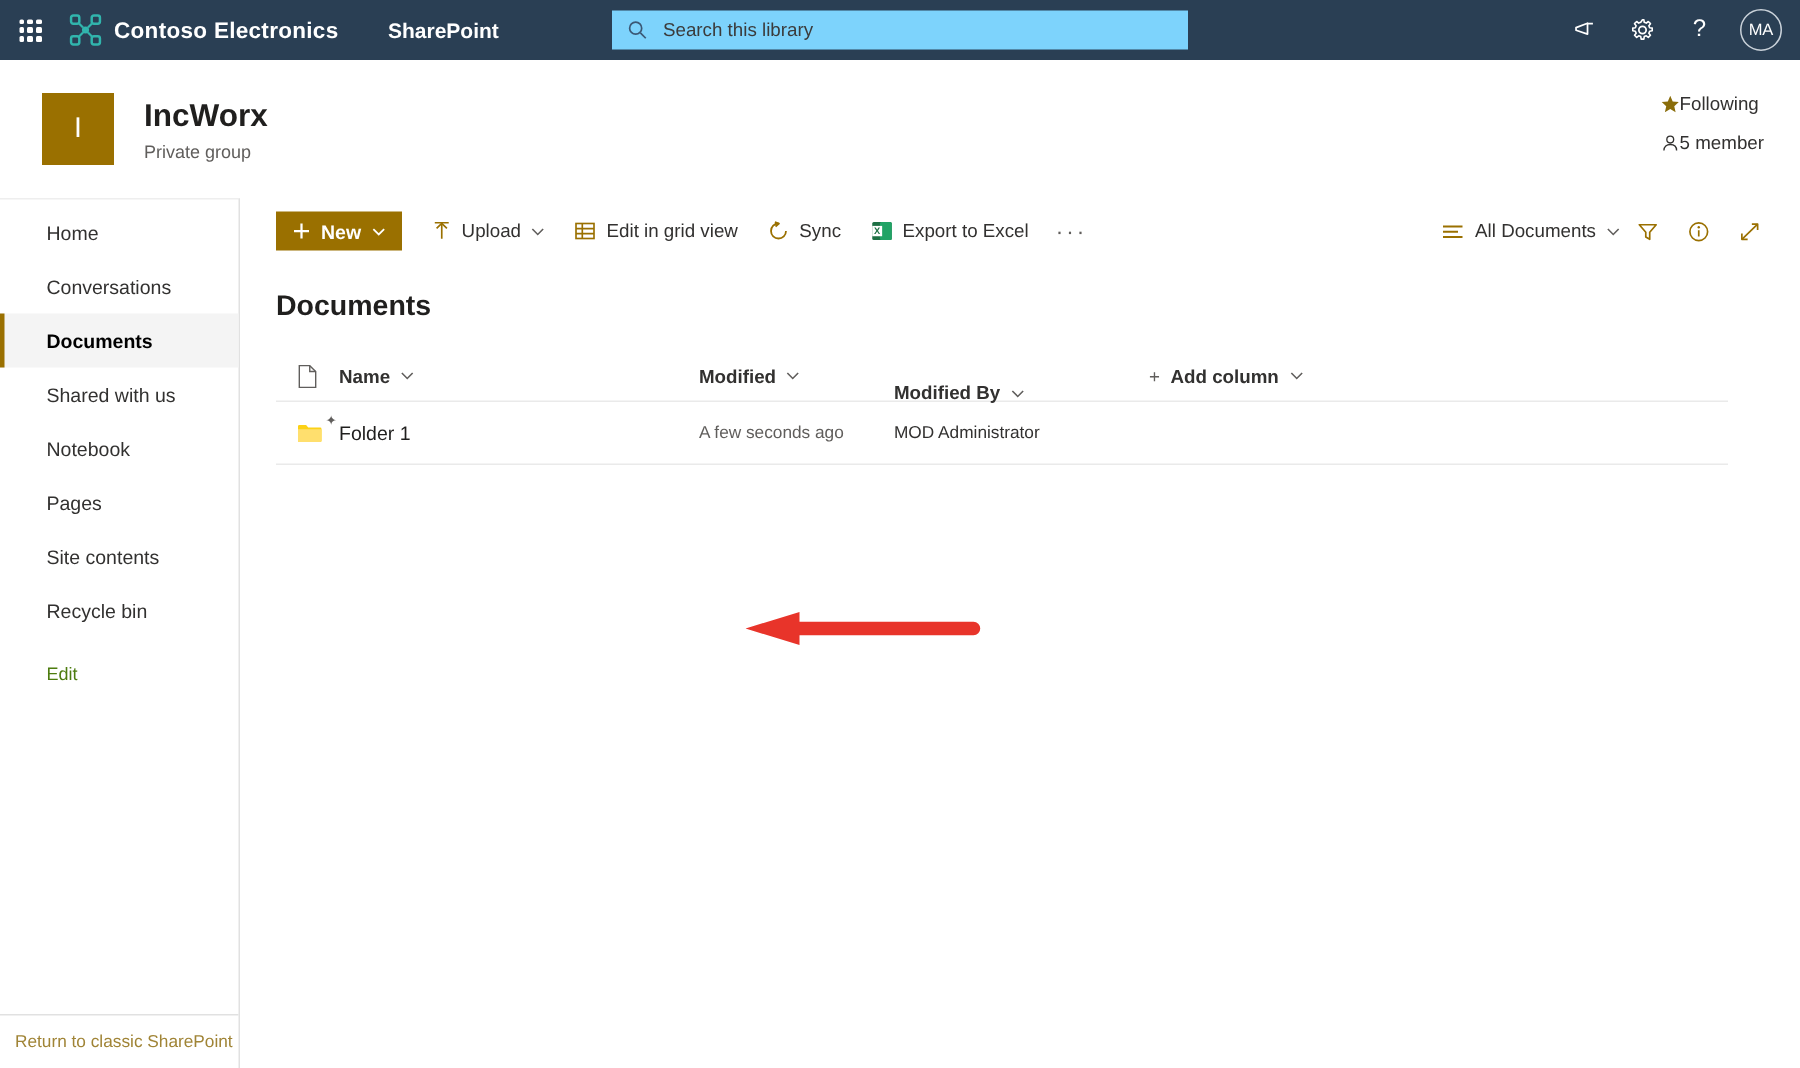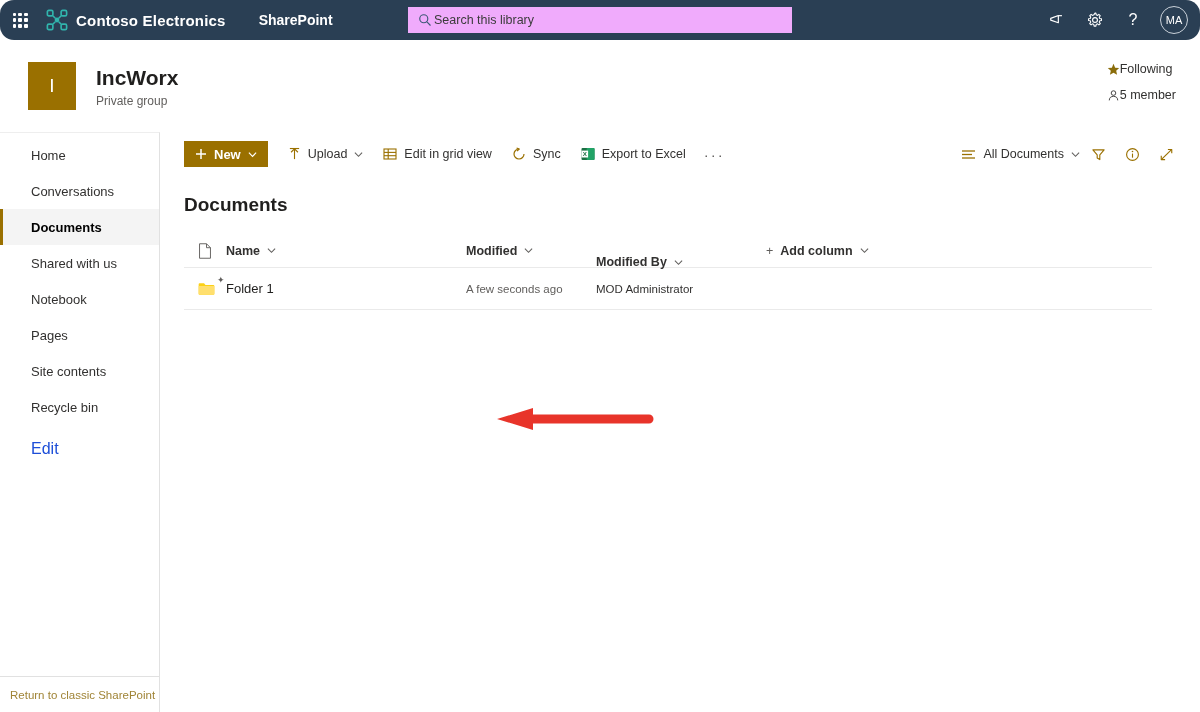--- a/index.html
+++ b/index.html
@@ -10,21 +10,20 @@
     font-family: "Liberation Sans", sans-serif;
     overflow: hidden;
   }
   
   .suitebar {
     height: 40px; width: 1200px;
     background: #2a3f54;
     display: flex; align-items: center;
     color: #ffffff;
     position: relative;
-    border-radius: 14px;
   }
   .waffle {
     width: 40px; height: 40px;
     display: flex; align-items: center; justify-content: center;
     cursor: pointer;
   }
   .waffle-grid {
     width: 15px; height: 15px;
     display: grid;
     grid-template-columns: repeat(3, 1fr);
@@ -41,23 +40,23 @@
     font-size: 15px; font-weight: bold; color: #ffffff;
     letter-spacing: .2px;
   }
   .suite-app {
     margin-left: 33px; font-size: 14px; font-weight: bold;
     color: #ffffff; cursor: pointer;
   }
   .searchbox {
     position: absolute; left: 408px; top: 7px;
     width: 384px; height: 26px;
-    background: #f0abfc;
+    background: #7dd3fc;
     display: flex; align-items: center;
-    padding-left: 10px; 
+    padding-left: 10px; gap: 8px;
     cursor: text;
   }
   .searchbox input {
     border: 0; outline: none; background: transparent;
     font-family: "Liberation Sans", sans-serif;
     font-size: 12.5px; color: #333; width: 320px;
   }
   .searchbox input::placeholder { color: #3b3b3b; }
   .suite-right {
     position: absolute; right: 8px; top: 0; height: 40px;
@@ -109,21 +108,21 @@
   .nav-item {
     height: 36px; display: flex; align-items: center;
     padding-left: 28px; font-size: 13px; color: #323130;
     cursor: pointer; border-left: 3px solid transparent;
     position: relative;
   }
   .nav-item.selected {
     background: #f4f4f4; font-weight: bold;
     border-left: 3px solid #9a7000; color: #000000;
   }
-  .nav-item.edit { color: #1d4ed8; font-size: 16px; margin-top: 6px; }
+  .nav-item.edit { color: #4d7c0f; font-size: 12px; margin-top: 6px; }
   .sidebar-footer {
     border-top: 1px solid #e1e1e1;
     height: 36px; display: flex; align-items: center;
     padding-left: 10px;
   }
   .sidebar-footer a {
     font-size: 11.5px; color: #a08436; text-decoration: none; cursor: pointer;
   }
   .content { flex: 1; background: #ffffff; position: relative; }
   

